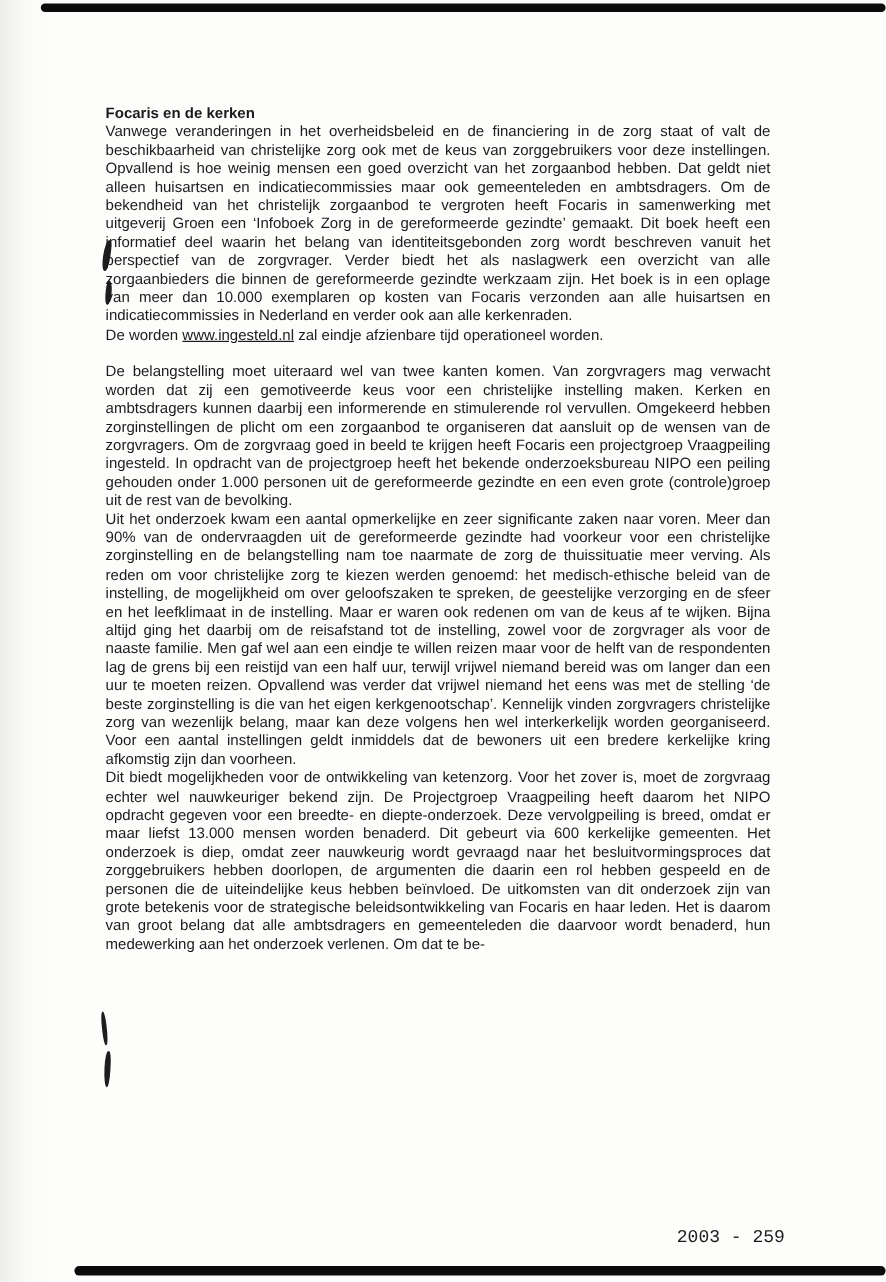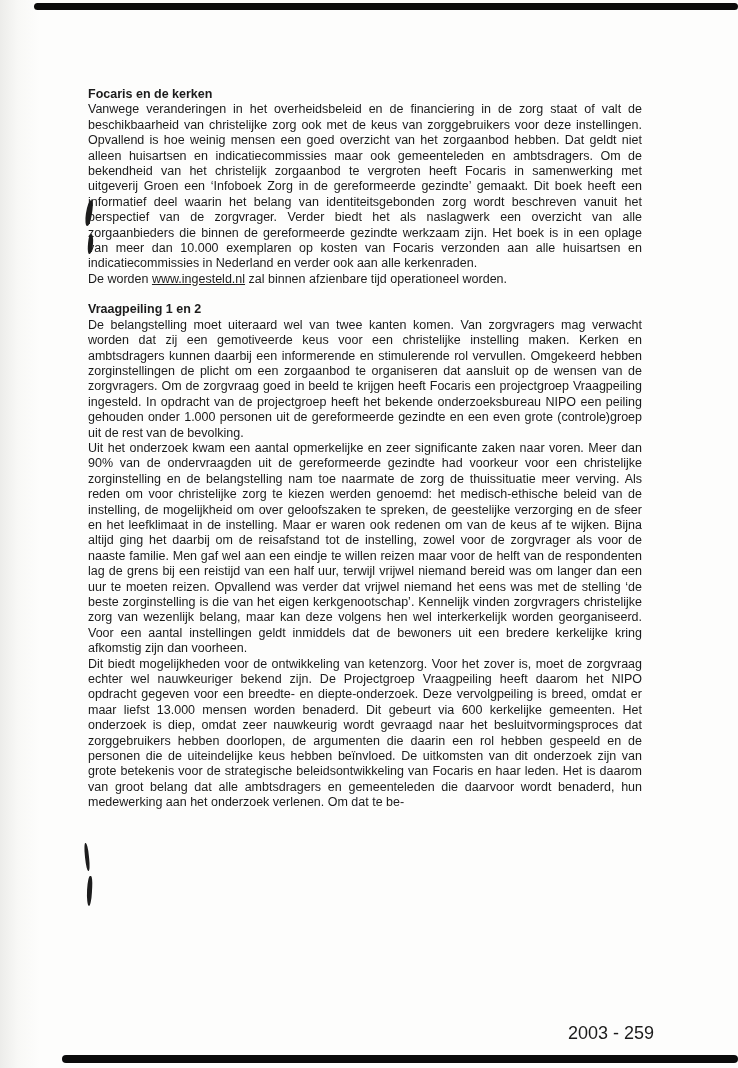--- a/index.html
+++ b/index.html
@@ -58,45 +58,45 @@
     cursor: pointer;
   }
 
   .page-number {
     position: absolute;
     top: 1023px;
     left: 100px;
     width: 554px;
     text-align: right;
     color: #1b1b1b;
-    font-size: 18px;
+    font-size: 15px;
+    font-family: Liberation Mono, monospace;
   }
 </style>
 </head>
 <body>
 
 <div class="page">
 
   <div class="edge-bar edge-top"></div>
 
   <span class="mark mark-1"></span>
   <span class="mark mark-2"></span>
   <span class="mark mark-3"></span>
   <span class="mark mark-4"></span>
 
   <div class="content">
 
     <section>
       <h2>Focaris en de kerken</h2>
       <p>Vanwege veranderingen in het overheidsbeleid en de financiering in de zorg staat of valt de beschikbaarheid van christelijke zorg ook met de keus van zorggebruikers voor deze instellingen. Opvallend is hoe weinig mensen een goed overzicht van het zorgaanbod hebben. Dat geldt niet alleen huisartsen en indicatiecommissies maar ook gemeenteleden en ambtsdragers. Om de bekendheid van het christelijk zorgaanbod te vergroten heeft Focaris in samenwerking met uitgeverij Groen een ‘Infoboek Zorg in de gereformeerde gezindte’ gemaakt. Dit boek heeft een informatief deel waarin het belang van identiteitsgebonden zorg wordt beschreven vanuit het perspectief van de zorgvrager. Verder biedt het als naslagwerk een overzicht van alle zorgaanbieders die binnen de gereformeerde gezindte werkzaam zijn. Het boek is in een oplage van meer dan 10.000 exemplaren op kosten van Focaris verzonden aan alle huisartsen en indicatiecommissies in Nederland en verder ook aan alle kerkenraden.</p>
-      <p><span>De worden </span><a class="link">www.ingesteld.nl</a><span> zal binnen afzienbare tijd operationeel worden.</span></p>
+      <p><span>De worden </span><a class="link">www.ingesteld.nl</a><span> zal eindje afzienbare tijd operationeel worden.</span></p>
     </section>
 
     <section class="second">
-      <h2>Vraagpeiling 1 en 2</h2>
       <p>De belangstelling moet uiteraard wel van twee kanten komen. Van zorgvragers mag verwacht worden dat zij een gemotiveerde keus voor een christelijke instelling maken. Kerken en ambtsdragers kunnen daarbij een informerende en stimulerende rol vervullen. Omgekeerd hebben zorginstellingen de plicht om een zorgaanbod te organiseren dat aansluit op de wensen van de zorgvragers. Om de zorgvraag goed in beeld te krijgen heeft Focaris een projectgroep Vraagpeiling ingesteld. In opdracht van de projectgroep heeft het bekende onderzoeksbureau NIPO een peiling gehouden onder 1.000 personen uit de gereformeerde gezindte en een even grote (controle)groep uit de rest van de bevolking.</p>
       <p>Uit het onderzoek kwam een aantal opmerkelijke en zeer significante zaken naar voren. Meer dan 90% van de ondervraagden uit de gereformeerde gezindte had voorkeur voor een christelijke zorginstelling en de belangstelling nam toe naarmate de zorg de thuissituatie meer verving. Als reden om voor christelijke zorg te kiezen werden genoemd: het medisch-ethische beleid van de instelling, de mogelijkheid om over geloofszaken te spreken, de geestelijke verzorging en de sfeer en het leefklimaat in de instelling. Maar er waren ook redenen om van de keus af te wijken. Bijna altijd ging het daarbij om de reisafstand tot de instelling, zowel voor de zorgvrager als voor de naaste familie. Men gaf wel aan een eindje te willen reizen maar voor de helft van de respondenten lag de grens bij een reistijd van een half uur, terwijl vrijwel niemand bereid was om langer dan een uur te moeten reizen. Opvallend was verder dat vrijwel niemand het eens was met de stelling ‘de beste zorginstelling is die van het eigen kerkgenootschap’. Kennelijk vinden zorgvragers christelijke zorg van wezenlijk belang, maar kan deze volgens hen wel interkerkelijk worden georganiseerd. Voor een aantal instellingen geldt inmiddels dat de bewoners uit een bredere kerkelijke kring afkomstig zijn dan voorheen.</p>
       <p>Dit biedt mogelijkheden voor de ontwikkeling van ketenzorg. Voor het zover is, moet de zorgvraag echter wel nauwkeuriger bekend zijn. De Projectgroep Vraagpeiling heeft daarom het NIPO opdracht gegeven voor een breedte- en diepte-onderzoek. Deze vervolgpeiling is breed, omdat er maar liefst 13.000 mensen worden benaderd. Dit gebeurt via 600 kerkelijke gemeenten. Het onderzoek is diep, omdat zeer nauwkeurig wordt gevraagd naar het besluitvormingsproces dat zorggebruikers hebben doorlopen, de argumenten die daarin een rol hebben gespeeld en de personen die de uiteindelijke keus hebben beïnvloed. De uitkomsten van dit onderzoek zijn van grote betekenis voor de strategische beleidsontwikkeling van Focaris en haar leden. Het is daarom van groot belang dat alle ambtsdragers en gemeenteleden die daarvoor wordt benaderd, hun medewerking aan het onderzoek verlenen. Om dat te be-</p>
     </section>
 
   </div>
 
   <div class="page-number">2003 - 259</div>
 
   <div class="edge-bar edge-bottom"></div>

